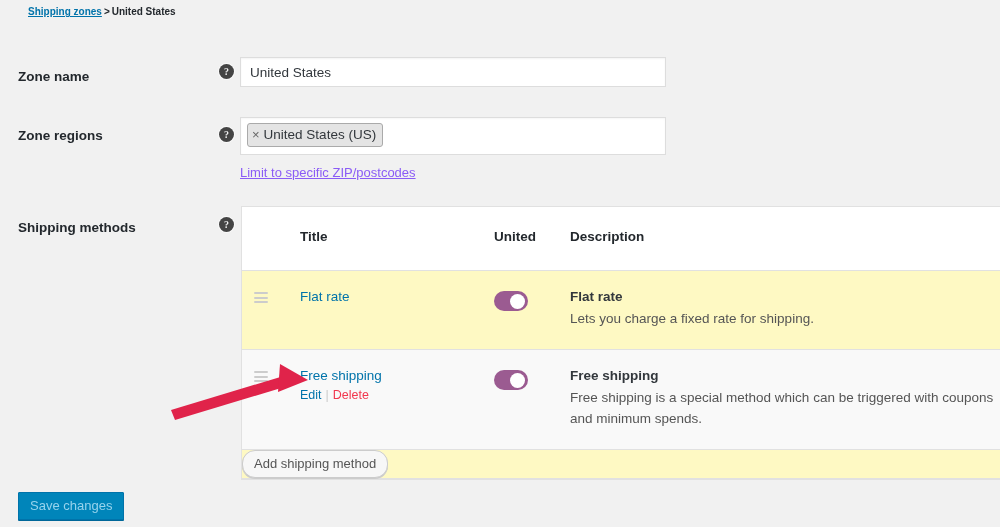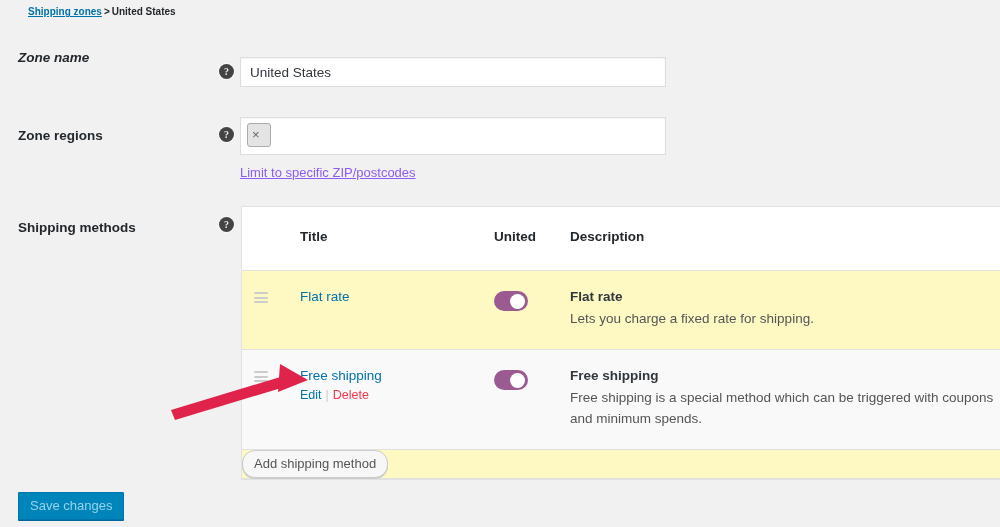--- a/index.html
+++ b/index.html
@@ -274,31 +274,32 @@
   }
 </style>
 </head>
 <body>
 
 <div class="breadcrumb">
   <a href="#">Shipping zones</a><span class="sep">&gt;</span><span class="current">United States</span>
 </div>
 
 <div class="form-row">
-  <div class="row-label" style="top:50px;font-style:italic;">Zone name</div>
+  <div class="row-label" style="top:69px;">Zone name</div>
   <div class="help-tip" style="left:219px; top:64px;">?</div>
   <input class="text-input" style="left: 240px; top: 57px; width: 426px; height: 30px;" value="United States">
 </div>
 
 <div class="form-row">
   <div class="row-label" style="top:128px;">Zone regions</div>
   <div class="help-tip" style="left:219px; top:127px;">?</div>
   <div class="select2" style="left:240px; top:117px; width:426px; height:38px;">
     <span class="select2-tag">
       <span class="remove">×</span>
+        <span>United States (US)</span>
     </span>
   </div>
   <a class="inline-link" style="left:240px; top:165px;">Limit to specific ZIP/postcodes</a>
 </div>
 
 <div class="form-row">
   <div class="row-label" style="top:220px;">Shipping methods</div>
   <div class="help-tip" style="left:219px; top:217px;">?</div>
 </div>
 

